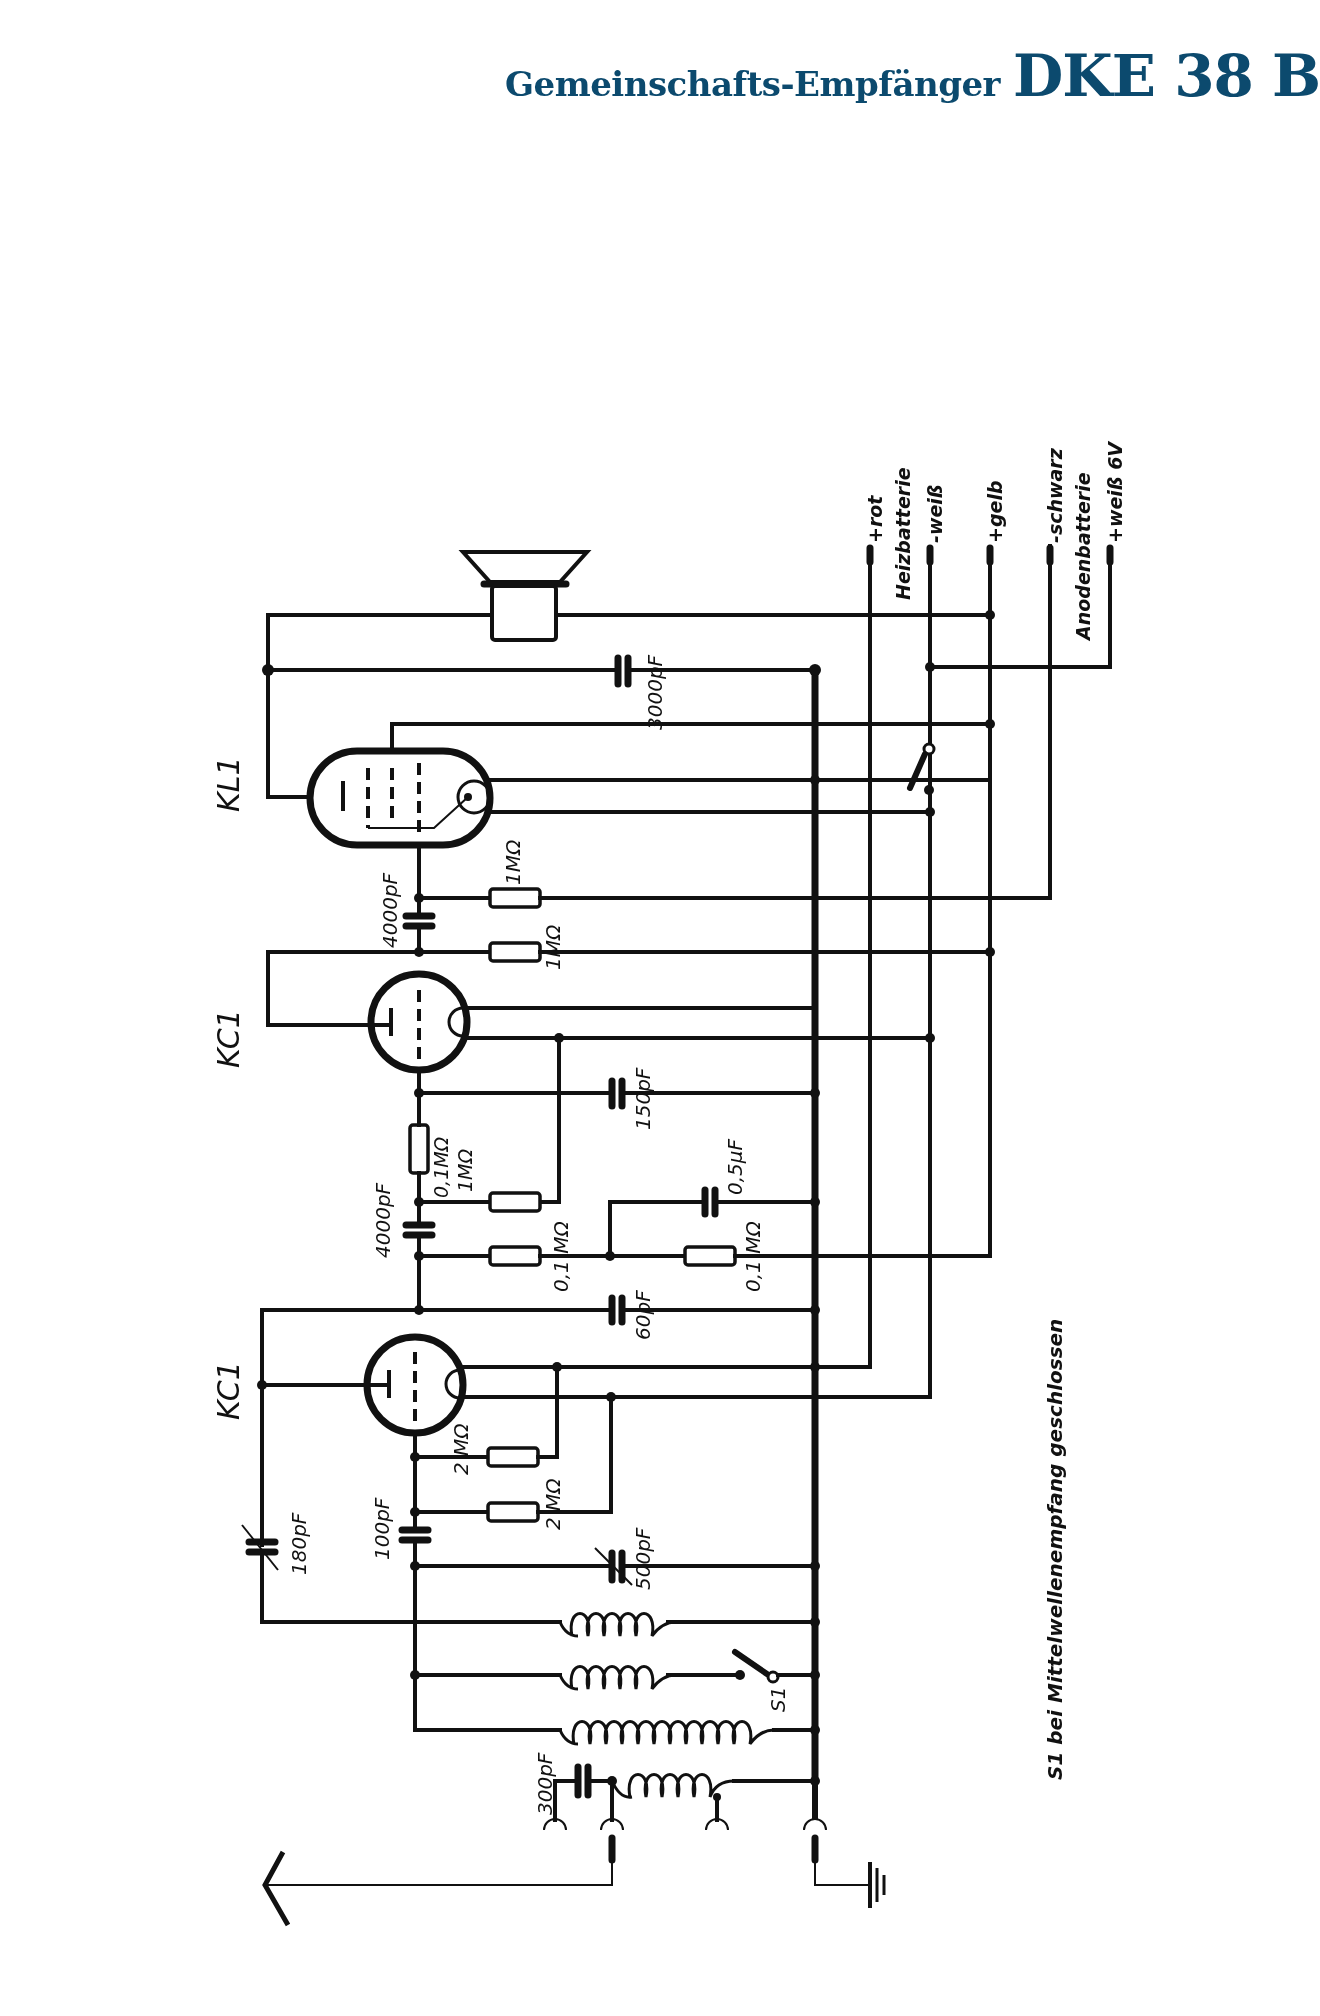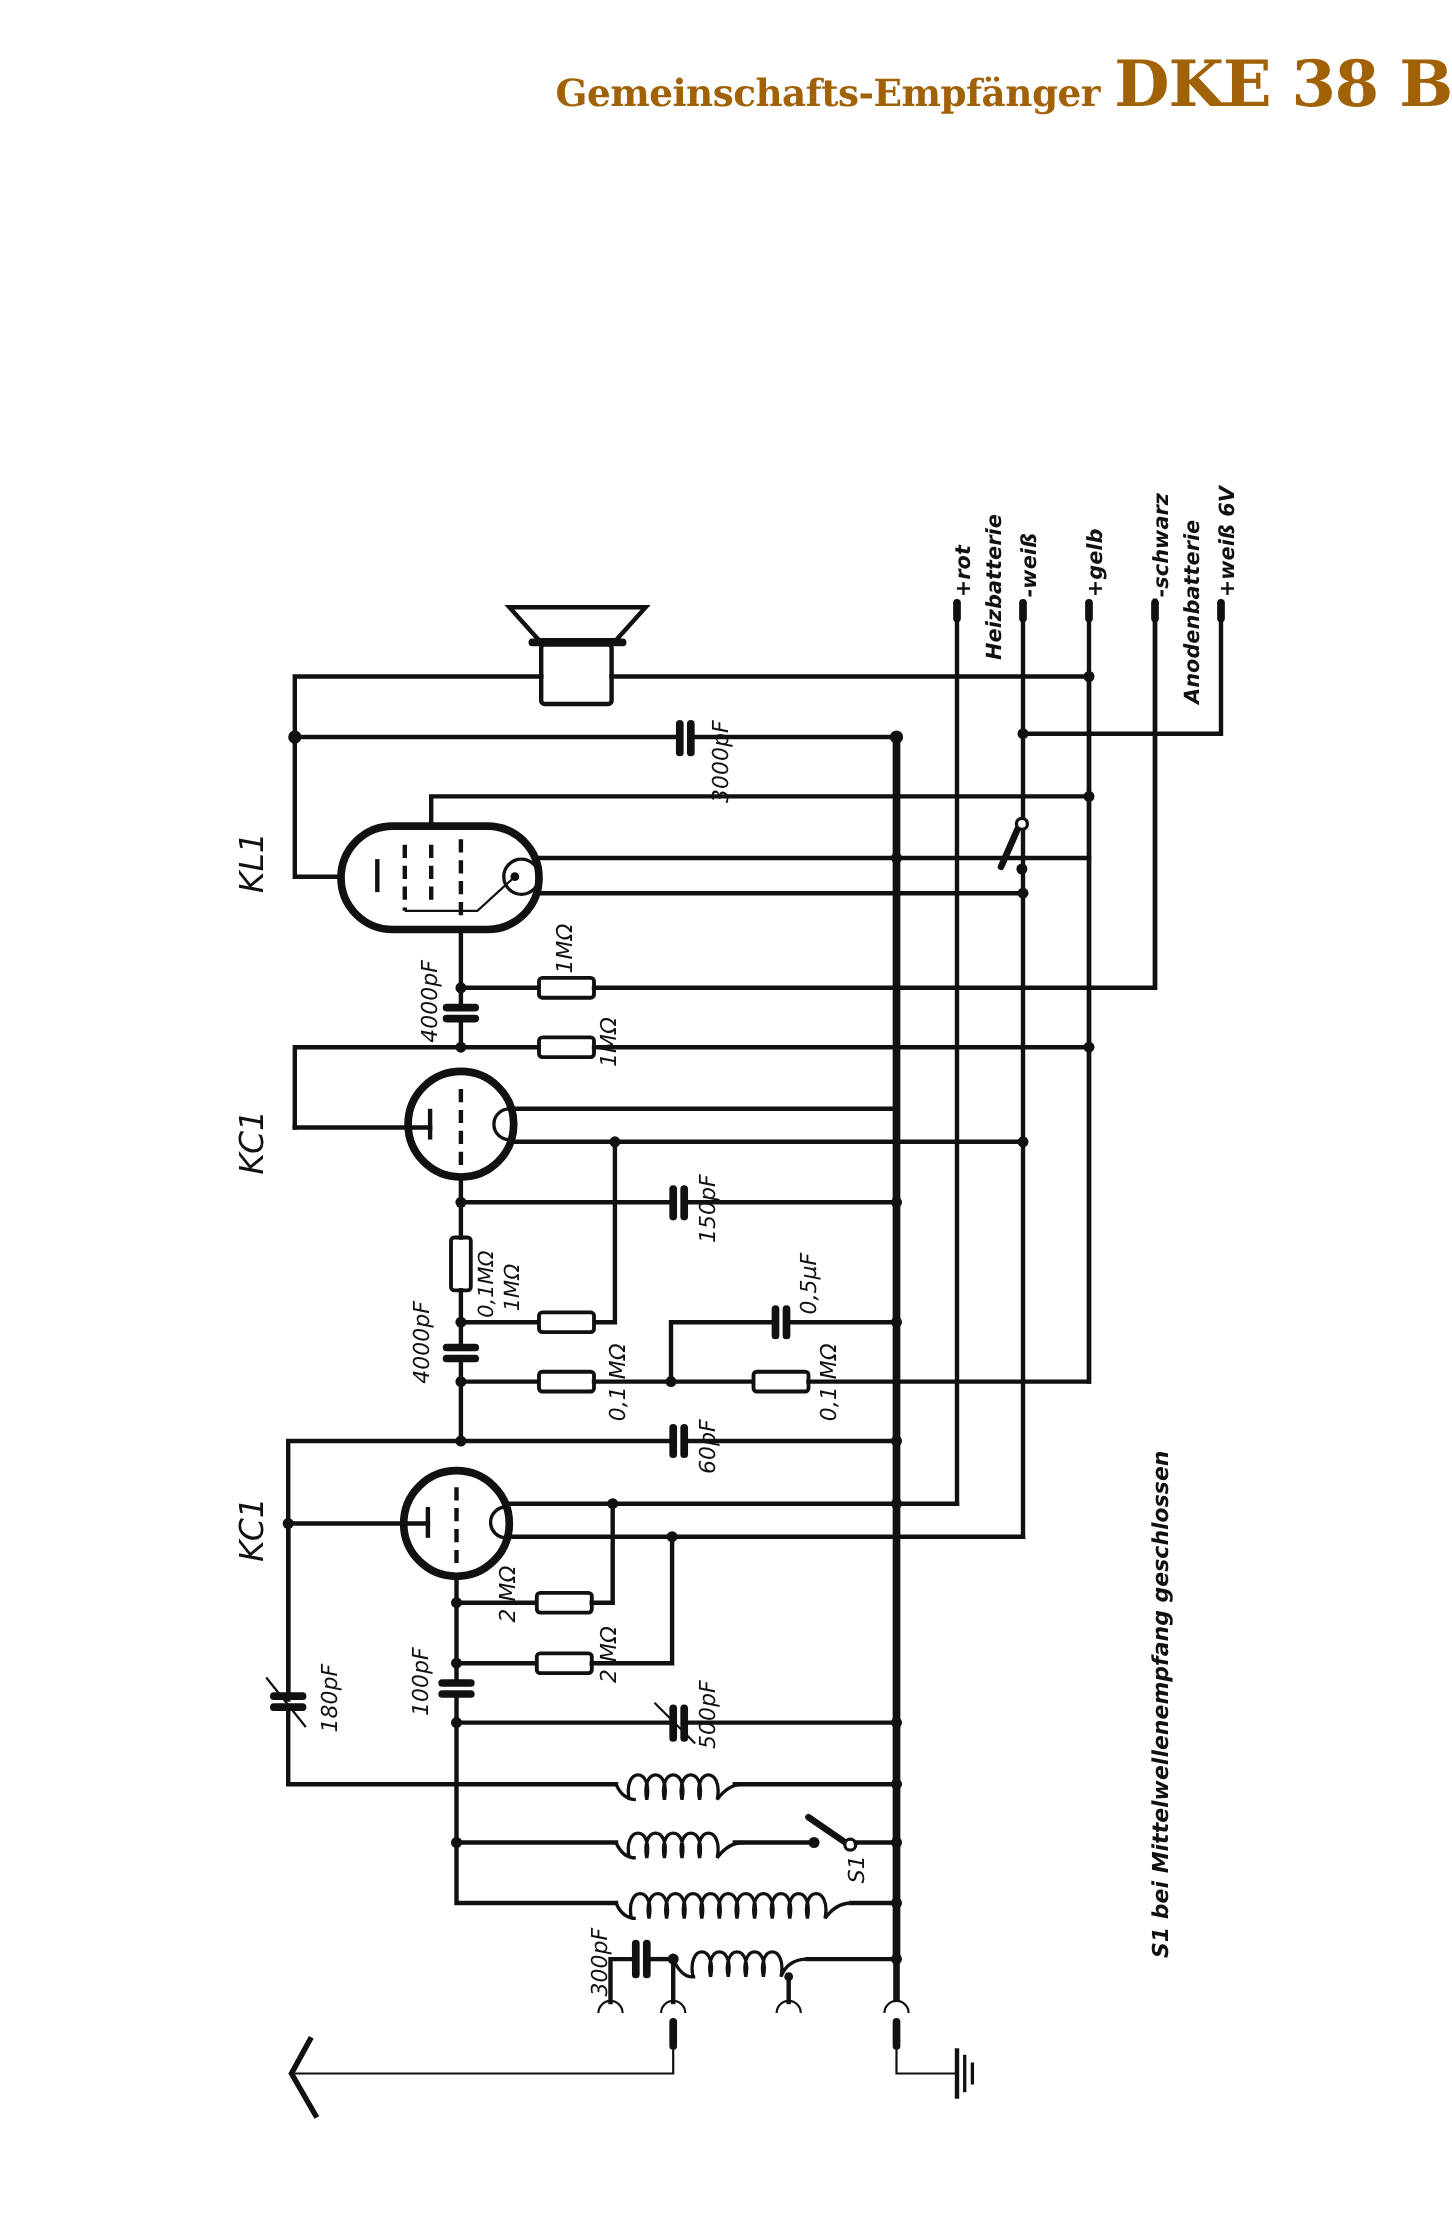--- a/index.html
+++ b/index.html
@@ -1,20 +1,20 @@
 <!DOCTYPE html>
 <html><head>
 <meta charset="utf-8">
 <style>
   html, body { margin: 0; padding: 0; background: #ffffff; }
   body { width: 1320px; height: 2016px; position: relative; overflow: hidden; }
   .title {
     position: absolute; top: 42px; left: 505px;
     font-family: "DejaVu Serif", "Liberation Serif", serif;
-    color: #a16207; white-space: nowrap;
+    color: #0c4a6e; white-space: nowrap;
   }
   .title .sub { font-size: 34px; font-weight: bold; letter-spacing: -0.5px; }
   .title .main { font-size: 58px; font-weight: bold; margin-left: 8px; letter-spacing: -1px; }
   svg#schematic { position: absolute; left: 0; top: 0; }
   .lbl { font-family: "DejaVu Sans", sans-serif; font-style: italic; fill: #111; }
   .w { stroke: #111; stroke-width: 4; fill: none; stroke-linecap: square; }
   .wt { stroke: #111; stroke-width: 2; fill: none; }
   .bus { stroke: #111; stroke-width: 7; fill: none; }
   .tube { stroke: #111; stroke-width: 7; fill: #fff; }
   .dot { fill: #111; }

